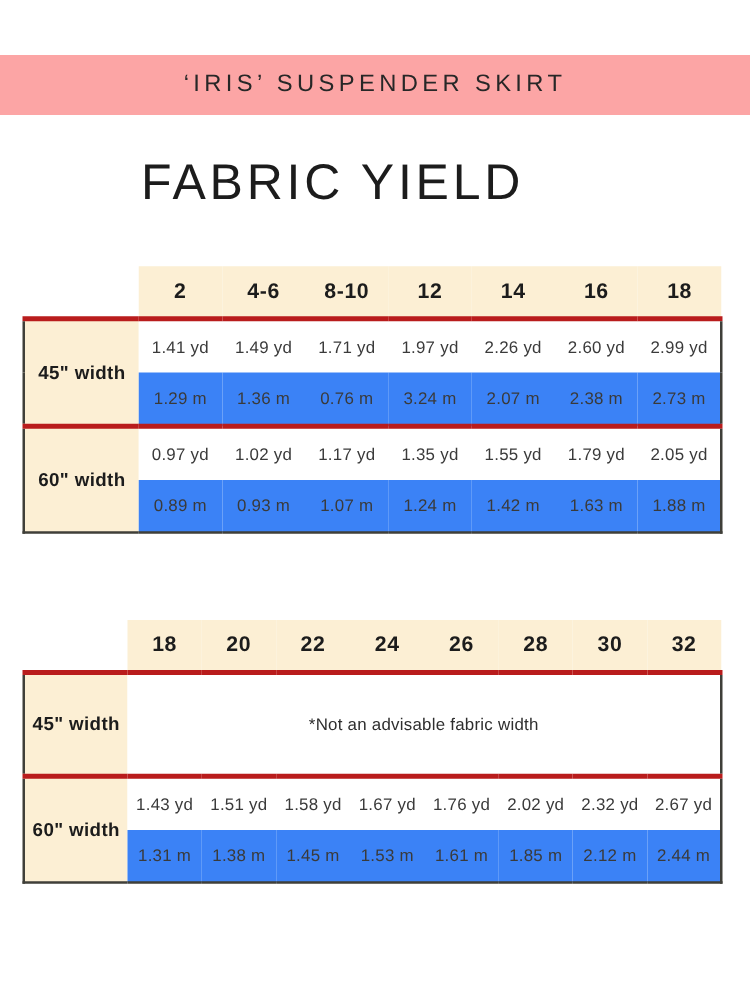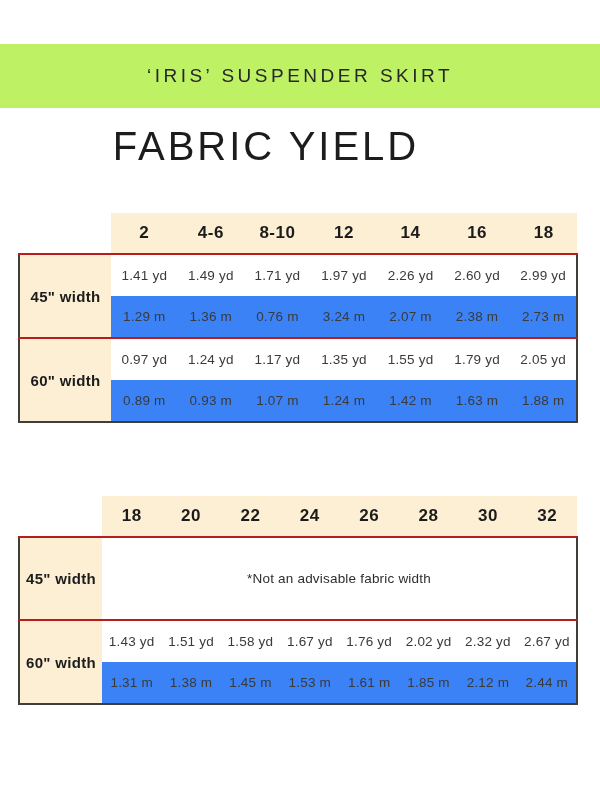--- a/index.html
+++ b/index.html
@@ -6,22 +6,22 @@
   body {
     width: 600px; height: 800px;
     background: #ffffff;
     font-family: "Liberation Sans", sans-serif;
     position: relative;
     color: #1e1e1e;
     overflow: hidden;
   }
   .banner {
     position: absolute; left: 0; top: 44px;
-    width: 600px; height: 64px;
-    background: #bef264;
+    width: 600px; height: 48px;
+    background: #fca5a5;
     display: flex; align-items: center; justify-content: center;
   }
   .banner-title {
     font-size: 19px; letter-spacing: 3.5px; font-weight: 400;
     color: #272727;
   }
   .page-title {
     position: absolute; left: 0; top: 124px; width: 532px;
     text-align: center;
     font-size: 40px; letter-spacing: 3px; font-weight: 400;
@@ -34,21 +34,21 @@
     border-collapse: collapse; width: 100%; table-layout: fixed;
   }
   thead th {
     background: #FCEFD4;
     font-weight: bold; font-size: 17px; letter-spacing: 0.5px;
     color: #1c1c1c; text-align: center;
     height: 40px; padding: 0;
   }
   thead th.spacer { background: transparent; }
   tbody { border: 2px solid #3F3F39; }
-  tr.group-start th, tr.group-start td { border-top: 2px solid #b91c1c; }
+  tr.group-start th, tr.group-start td { border-top: 4px solid #b91c1c; }
   th.row-label {
     background: #FCEFD4;
     font-weight: bold; font-size: 15px; letter-spacing: 0.3px;
     color: #1c1c1c; text-align: center; padding: 0;
   }
   td.val {
     text-align: center; font-size: 13.5px; letter-spacing: 0.2px;
     color: #3a3a3a; height: 41px; padding: 0;
     background: #ffffff;
   }
@@ -107,21 +107,21 @@
           <td class="val">1.36 m</td>
           <td class="val">0.76 m</td>
           <td class="val">3.24 m</td>
           <td class="val">2.07 m</td>
           <td class="val">2.38 m</td>
           <td class="val">2.73 m</td>
         </tr>
         <tr class="group-start" style="height: 41px;">
           <th class="row-label" rowspan="2">60" width</th>
           <td class="val">0.97 yd</td>
-          <td class="val">1.24 yd</td>
+          <td class="val">1.02 yd</td>
           <td class="val">1.17 yd</td>
           <td class="val">1.35 yd</td>
           <td class="val">1.55 yd</td>
           <td class="val">1.79 yd</td>
           <td class="val">2.05 yd</td>
         </tr>
         <tr class="m-row" style="height: 42px;">
           <td class="val">0.89 m</td>
           <td class="val">0.93 m</td>
           <td class="val">1.07 m</td>

